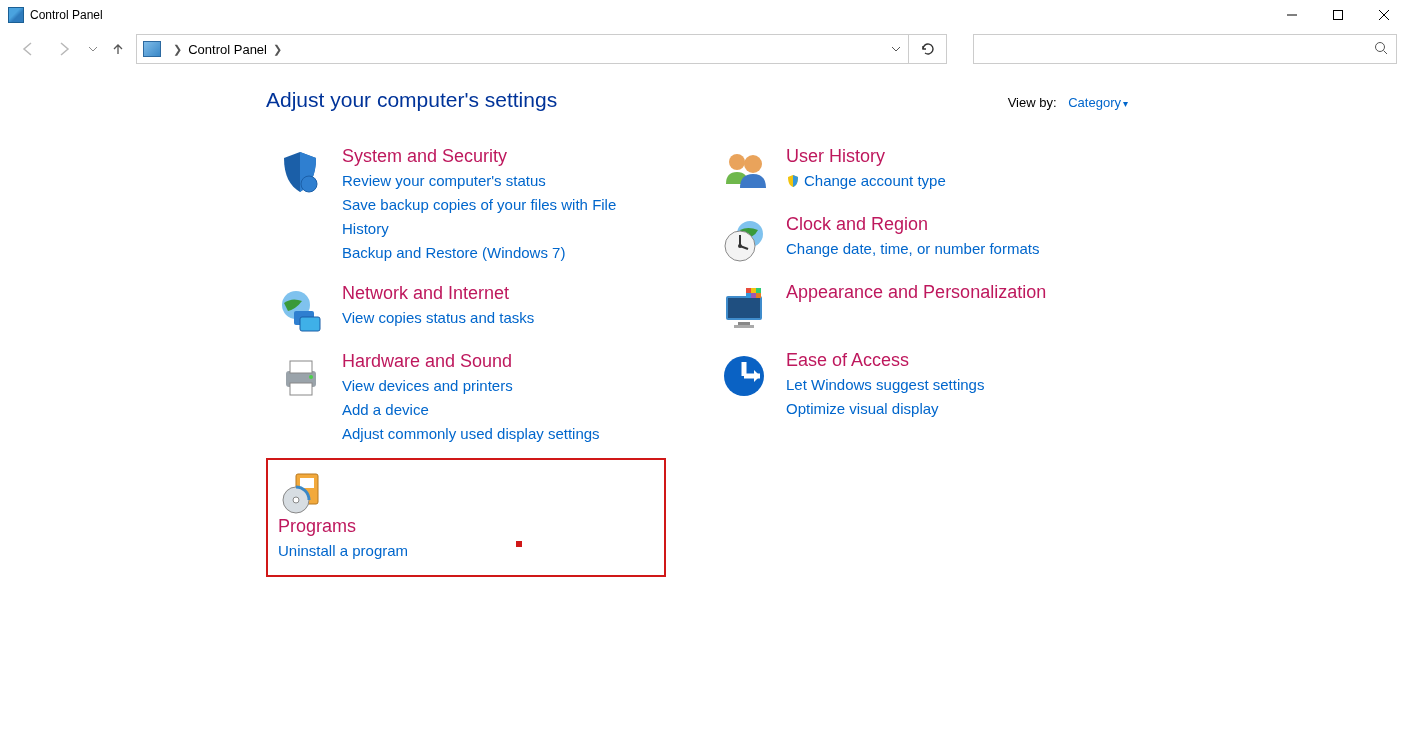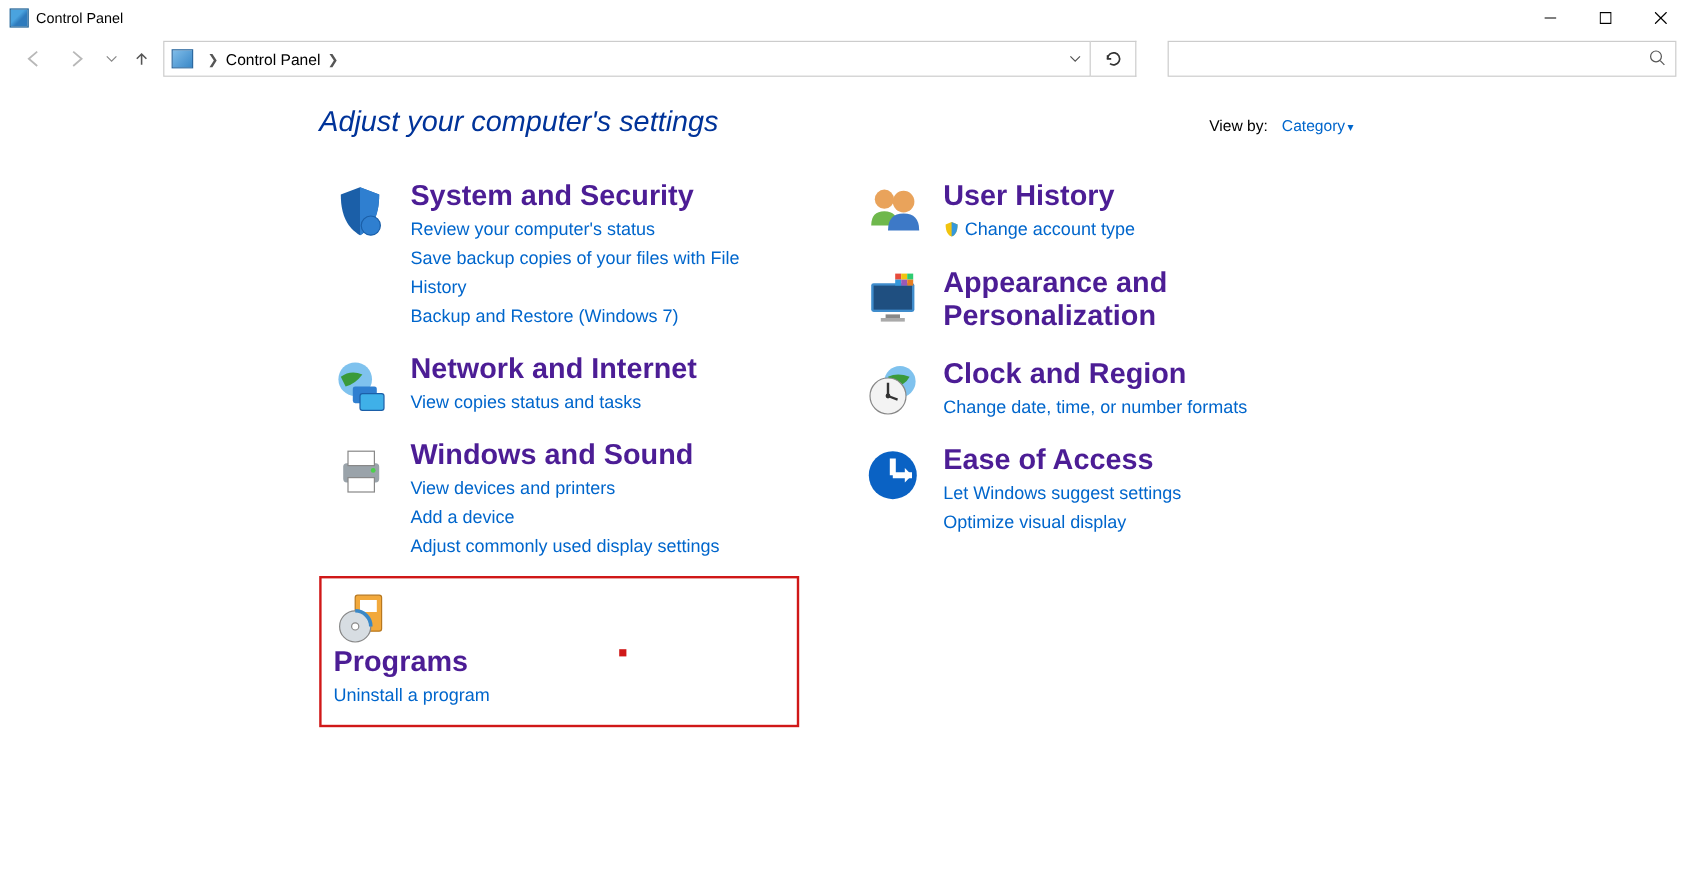--- a/index.html
+++ b/index.html
@@ -87,23 +87,22 @@
     width: 100%;
   }
   .header-row {
     display: flex;
     align-items: baseline;
     width: 862px;
     margin-bottom: 28px;
   }
   .page-title {
     color: #003399;
-    font-size: 24px;
+    font-size: 21px;
     font-weight: 400;
-    font-style: italic;
   }
   .viewby {
     margin-left: auto;
     font-size: 13px;
   }
   .viewby-label { color: #000; }
   .viewby-value { color: #0066cc; margin-left: 8px; text-align: right; }
   .viewby-caret { color: #0066cc; font-size: 10px; margin-left: 2px; }
 
   .cats {
@@ -122,23 +121,23 @@
   }
   .cat-icon {
     width: 48px; height: 48px;
     flex-shrink: 0;
     margin-right: 18px;
     margin-top: 2px;
     display: flex; align-items: center; justify-content: center;
   }
   .cat-body { flex: 1; }
   .cat-title {
-    color: #4c1d95;
-    font-size: 24px;
-    font-weight: 700;
+    color: #be185d;
+    font-size: 18px;
+    font-weight: 400;
     margin-bottom: 2px;
   }
   .cat-link {
     color: #0066cc;
     font-size: 15px;
     line-height: 24px;
   }
   .cat-link .shield {
     width: 14px; height: 14px; display: inline-block; vertical-align: -2px;
     margin-right: 4px;
@@ -269,21 +268,21 @@
         <div class="cat">
           <div class="cat-icon">
             <svg width="48" height="48">
               <rect x="10" y="18" width="30" height="16" rx="3" fill="#9aa3aa"></rect>
               <rect x="14" y="8" width="22" height="12" fill="#fff" stroke="#888"></rect>
               <rect x="14" y="30" width="22" height="12" fill="#fff" stroke="#888"></rect>
               <circle cx="35" cy="24" r="2" fill="#4bd04b"></circle>
             </svg>
           </div>
           <div class="cat-body">
-            <div class="cat-title">Windows and Sound</div>
+            <div class="cat-title">Hardware and Sound</div>
             <div class="cat-link">View devices and printers</div>
             <div class="cat-link">Add a device</div>
             <div class="cat-link">Adjust commonly used display settings</div>
           </div>
         </div>
         <div class="cat highlight">
           <div class="cat-icon">
             <svg width="48" height="48">
               <rect x="18" y="6" width="22" height="30" rx="2" fill="#f2a93c" stroke="#b8781e"></rect>
               <rect x="22" y="10" width="14" height="10" fill="#fff"></rect>
@@ -307,20 +306,36 @@
               <circle cx="33" cy="16" r="9" fill="#e9a35b"></circle>
               <path d="M20 40 Q20 26 33 26 Q46 26 46 40 Z" fill="#3d79c7"></path>
             </svg>
           </div>
           <div class="cat-body">
             <div class="cat-title">User History</div>
             <div class="cat-link"><span class="shield"><svg width="14" height="14">
                   <path d="M7 1 L12 3 C12 9 10 12 7 13 C4 12 2 9 2 3 Z" fill="#f1c40f"></path>
                   <path d="M7 1 L12 3 C12 9 10 12 7 13 Z" fill="#3498db"></path>
                 </svg></span>Change account type</div>
+          </div>
+        </div>
+        <div class="cat">
+          <div class="cat-icon">
+            <svg width="48" height="48">
+              <circle cx="30" cy="18" r="13" fill="#7fc2ee"></circle>
+              <path d="M20 14 Q28 10 38 14 Q34 22 24 22 Z" fill="#3a9a3a"></path>
+              <circle cx="20" cy="30" r="15" fill="#f3f3f3" stroke="#888"></circle>
+              <line x1="20" y1="30" x2="20" y2="19" stroke="#333" stroke-width="2"></line>
+              <line x1="20" y1="30" x2="28" y2="33" stroke="#333" stroke-width="2"></line>
+              <circle cx="20" cy="30" r="2" fill="#333"></circle>
+            </svg>
+          </div>
+          <div class="cat-body">
+            <div class="cat-title">Clock and Region</div>
+            <div class="cat-link">Change date, time, or number formats</div>
           </div>
         </div>
         <div class="cat">
           <div class="cat-icon">
             <svg width="48" height="48">
               <rect x="6" y="12" width="36" height="24" rx="2" fill="#3f8ccc"></rect>
               <rect x="8" y="14" width="32" height="20" fill="#1f4f80"></rect>
               <rect x="18" y="38" width="12" height="3" fill="#888"></rect>
               <rect x="14" y="41" width="20" height="3" fill="#aaa"></rect>
               <g transform="translate(26,4)">
@@ -333,36 +348,20 @@
               </g>
             </svg>
           </div>
           <div class="cat-body">
             <div class="cat-title">Appearance and Personalization</div>
           </div>
         </div>
         <div class="cat">
           <div class="cat-icon">
             <svg width="48" height="48">
-              <circle cx="30" cy="18" r="13" fill="#7fc2ee"></circle>
-              <path d="M20 14 Q28 10 38 14 Q34 22 24 22 Z" fill="#3a9a3a"></path>
-              <circle cx="20" cy="30" r="15" fill="#f3f3f3" stroke="#888"></circle>
-              <line x1="20" y1="30" x2="20" y2="19" stroke="#333" stroke-width="2"></line>
-              <line x1="20" y1="30" x2="28" y2="33" stroke="#333" stroke-width="2"></line>
-              <circle cx="20" cy="30" r="2" fill="#333"></circle>
-            </svg>
-          </div>
-          <div class="cat-body">
-            <div class="cat-title">Clock and Region</div>
-            <div class="cat-link">Change date, time, or number formats</div>
-          </div>
-        </div>
-        <div class="cat">
-          <div class="cat-icon">
-            <svg width="48" height="48">
               <circle cx="24" cy="24" r="20" fill="#0a62c4"></circle>
               <path d="M24 10 L24 24 M24 24 L40 24" stroke="#fff" stroke-width="5" fill="none"></path>
               <path d="M34 18 L40 24 L34 30" fill="#fff"></path>
             </svg>
           </div>
           <div class="cat-body">
             <div class="cat-title">Ease of Access</div>
             <div class="cat-link">Let Windows suggest settings</div>
             <div class="cat-link">Optimize visual display</div>
           </div>

